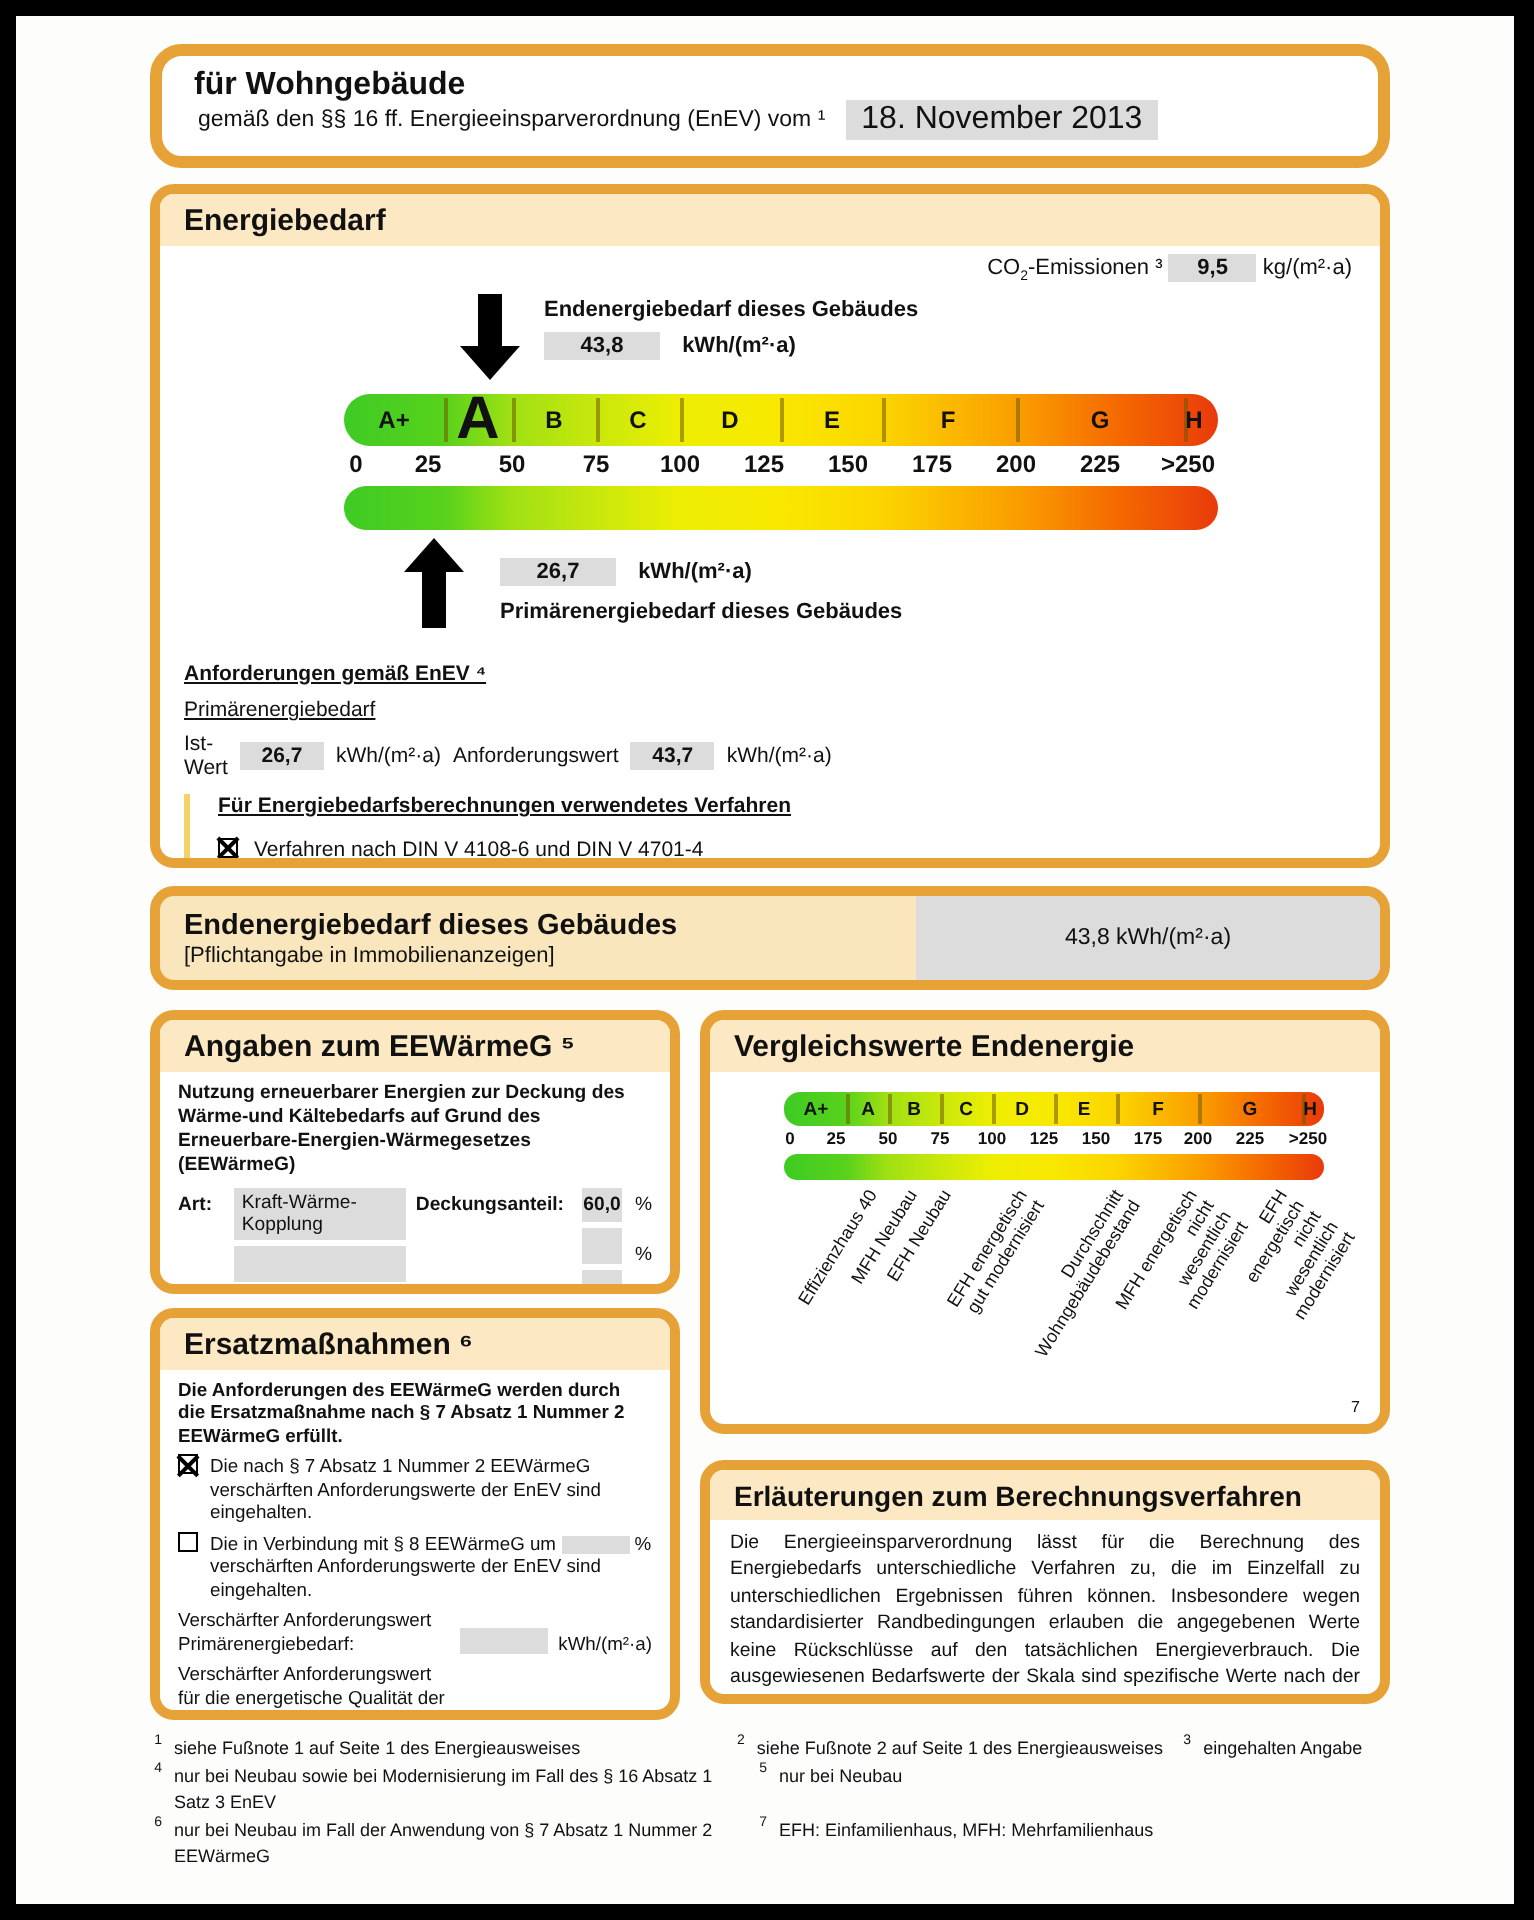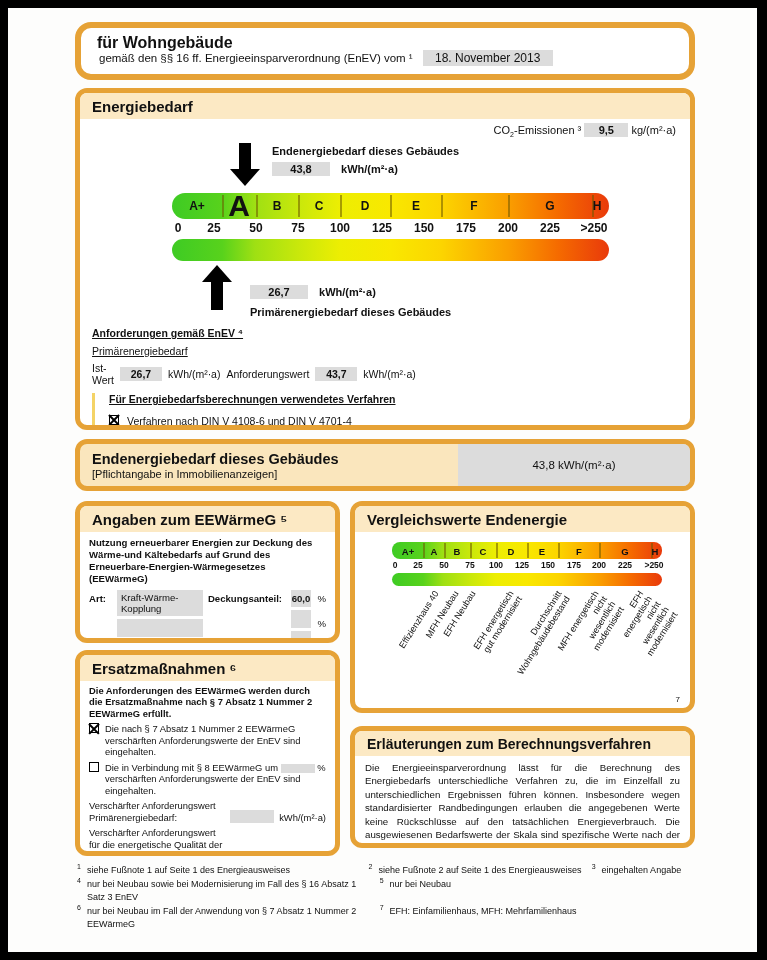--- a/index.html
+++ b/index.html
@@ -8,21 +8,21 @@
   .page { position:absolute; left:8px; top:8px; width:749px; height:944px; background:#fdfdfc; padding:14px 62px 6px 67px; display:flex; flex-direction:column; }
   .gold { border:5px solid #E6A236; border-radius:12px; background:#fff; }
 
   
   .hdrbox { border-width:6px; border-radius:16px; padding:6px 16px 8px 16px; }
   .hdr-line1 { display:flex; align-items:baseline; gap:18px; }
   .hdr-title { font-size:42px; font-weight:800; letter-spacing:-1.5px; }
   .hdr-sub { font-size:16px; font-weight:bold; }
   .hdr-line2 { display:flex; align-items:center; gap:10px; font-size:11.5px; margin-top:-2px; padding-left:2px; }
   .graybox { background:#DCDCDC; display:inline-block; text-align:center; padding:1px 8px; }
-  .datebox { font-size:12px; min-width:130px; }
+  .datebox { font-size:16px; min-width:130px; }
 
   
   .regwrap { position:relative; margin-top:10px; height:38px; }
   .regbar { position:absolute; left:0; top:0; width:568px; height:38px; background:#FAE3B3; border-radius:8px; display:flex; align-items:center; padding:0 14px; gap:8px; }
   .regbar .l1 { font-weight:bold; font-size:12.5px; flex:1; }
   .regbar .l2 { font-weight:bold; font-size:12.5px; }
   .regval { font-size:12px; min-width:150px; }
   .pagecircle { position:absolute; right:0; top:0; width:38px; height:38px; border:5px solid #E6A236; border-radius:50%; background:#FCF3DC; display:flex; align-items:center; justify-content:center; font-weight:bold; font-size:17px; }
 
   
@@ -36,21 +36,21 @@
   .arrowzone { position:relative; height:52px; }
   .adown { position:absolute; left:73px; top:2px; transform:translateX(-50%); display:flex; flex-direction:column; align-items:center; }
   .adown .shaft { width:12px; height:26px; background:#000; }
   .adown .head { width:0; height:0; border-left:15px solid transparent; border-right:15px solid transparent; border-top:17px solid #000; }
   .aup { position:absolute; left:45px; top:4px; transform:translateX(-50%); display:flex; flex-direction:column; align-items:center; }
   .aup .head { width:0; height:0; border-left:15px solid transparent; border-right:15px solid transparent; border-bottom:17px solid #000; }
   .aup .shaft { width:12px; height:28px; background:#000; }
   .endlbl { position:absolute; left:100px; top:4px; font-size:11px; }
   .endlbl .t { font-weight:bold; margin-bottom:5px; }
   .endlbl .graybox, .primlbl .graybox { min-width:58px; font-weight:bold; font-size:11px; margin-right:8px; }
-  .primlbl { position:absolute; left:78px; top:24px; font-size:11px; }
+  .primlbl { position:absolute; left:78px; top:14px; font-size:11px; }
   .primlbl .t { font-weight:bold; margin-top:7px; }
   .unit { font-weight:bold; font-size:11px; }
 
   .band { position:relative; height:26px; border-radius:13px; background:linear-gradient(90deg,#3ecb24 0%,#58d21c 11.5%,#9fe013 19%,#c9e80b 29%,#edee02 38.5%,#f9e800 50%,#fcd500 61.5%,#fa9e00 77%,#f56a00 88.5%,#e93a0b 100%); overflow:visible; }
   .band .div { position:absolute; top:2px; bottom:2px; width:2px; background:rgba(110,90,0,.55); }
   .band .cl { position:absolute; top:50%; transform:translate(-50%,-50%); font-size:12px; font-weight:600; color:#111; }
   .band .cl.big { font-size:30px; font-weight:800; z-index:2; }
   .numrow { position:relative; height:16px; margin-top:2px; font-size:12px; font-weight:bold; }
   .numrow span { position:absolute; transform:translateX(-50%); }
   .gradbar { height:22px; border-radius:11px; margin-top:2px; background:linear-gradient(90deg,#3ecb24 0%,#58d21c 11.5%,#9fe013 19%,#c9e80b 29%,#edee02 38.5%,#f9e800 50%,#fcd500 61.5%,#fa9e00 77%,#f56a00 88.5%,#e93a0b 100%); }

